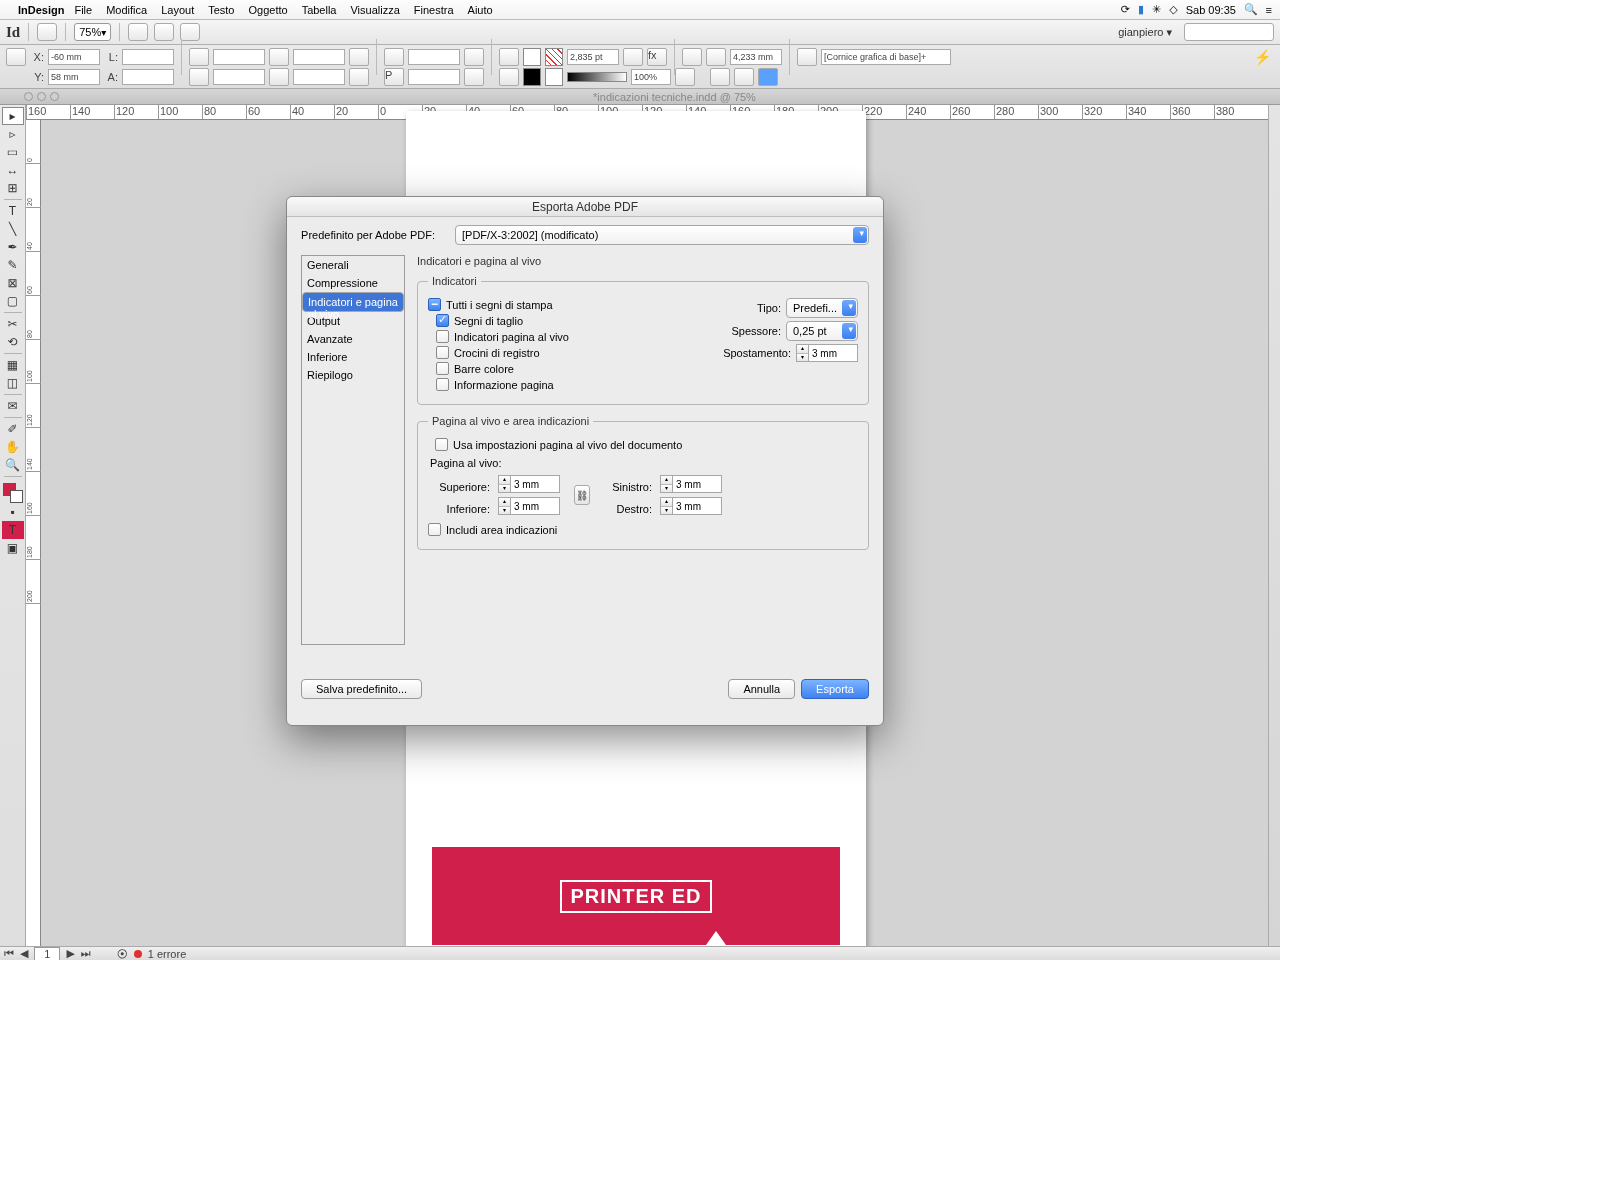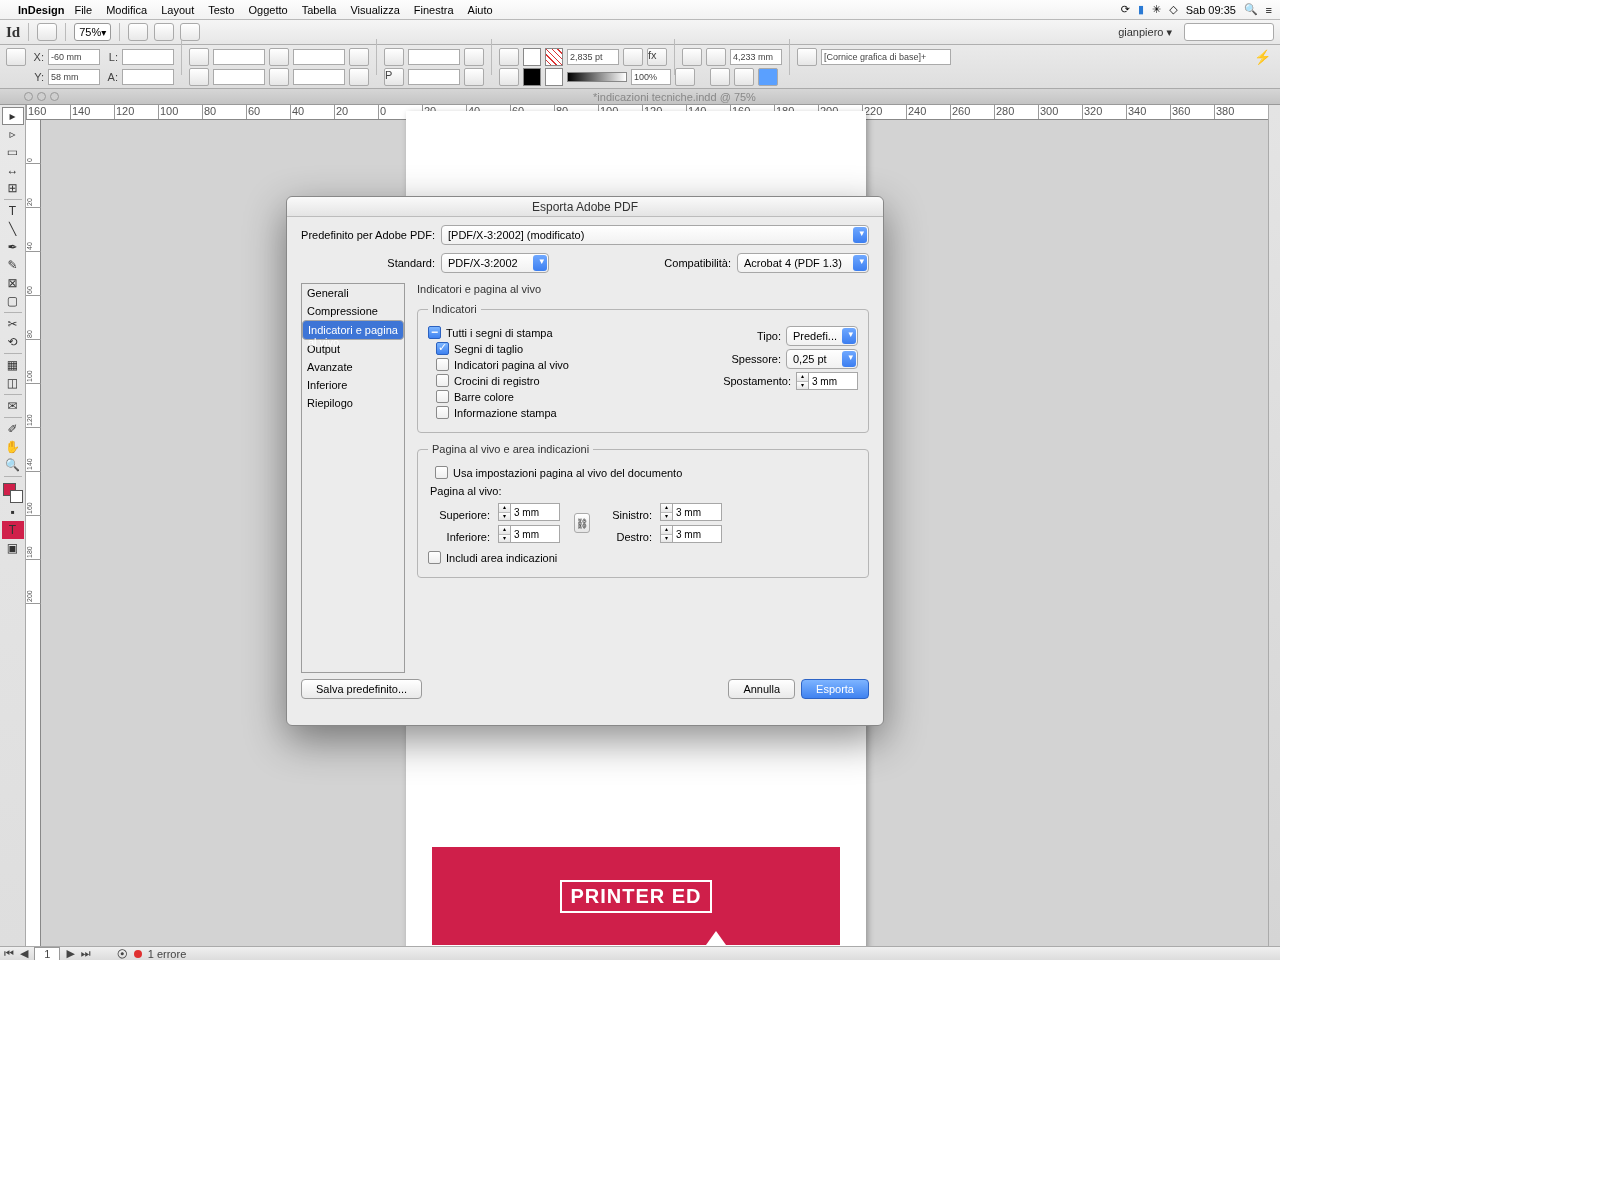--- a/index.html
+++ b/index.html
@@ -54,21 +54,21 @@
 .page .banner .logo{color:#fff;font-weight:bold;font-size:20px;letter-spacing:1px;border:2px solid #fff;padding:3px 8px;font-family:Arial,sans-serif}
 .page .tri{position:absolute;bottom:26px;left:300px;width:0;height:0;border-left:10px solid transparent;border-right:10px solid transparent;border-bottom:14px solid #fff}
 .rpanel{width:12px;background:linear-gradient(#e4e4e4,#d5d5d5);border-left:1px solid #aaa}
 
 .status{position:absolute;bottom:0;left:0;right:0;height:14px;background:linear-gradient(#f0f0f0,#dcdcdc);border-top:1px solid #aaa;display:flex;align-items:center;font-size:9px;padding:0 4px;gap:6px;color:#444}
 .status .pg{width:26px;border:1px solid #999;background:#fff;text-align:center}
 .status .err{width:8px;height:8px;border-radius:50%;background:#e03030}
 
 .dialog{position:absolute;left:286px;top:196px;width:598px;height:530px;background:#ececec;border:1px solid #888;border-radius:6px;box-shadow:0 14px 40px rgba(0,0,0,.45)}
 .dialog .titlebar{height:20px;background:linear-gradient(#fafafa,#e4e4e4);border-bottom:1px solid #bcbcbc;border-radius:6px 6px 0 0;text-align:center;line-height:20px;font-size:12px;color:#333}
-.dialog .toprow{padding:8px 14px 0;display:flex;align-items:center;gap:6px}
+.dialog .toprow{padding:8px 14px 0;display:flex;align-items:center;gap:20px}
 .dialog .toprow .lab{width:134px;text-align:right;font-size:11px}
 .dialog select,.dialog .sel{height:20px;border:1px solid #a7a7a7;border-radius:4px;background:linear-gradient(#fff,#f1f1f1);font-size:11px;padding:0 18px 0 6px;appearance:none;position:relative}
 .selwrap{position:relative;display:inline-block}
 .selwrap::after{content:"";position:absolute;right:2px;top:2px;bottom:2px;width:14px;background:linear-gradient(#6fa8ff,#3c7ef0);border-radius:3px}
 .selwrap::before{content:"▾";position:absolute;right:5px;top:3px;font-size:9px;color:#fff;z-index:2}
 .dialog .body{display:flex;padding:10px 14px 0;gap:12px;height:400px}
 .sidelist{width:104px;border:1px solid #9c9c9c;background:#ececec;font-size:9.5px}
 .sidelist .it{padding:3px 5px;cursor:default}
 .sidelist .it.sel{background:#3e75d6;color:#fff}
 .content{flex:1}
@@ -314,27 +314,20 @@
   <span>1 errore</span>
 </div>
 
 <div class="dialog">
   <div class="titlebar">Esporta Adobe PDF</div>
 
   <div class="toprow">
     <span class="lab">Predefinito per Adobe PDF:</span>
     <span class="selwrap" style="flex:1"><select class="sel" style="width:100%"><option>[PDF/X-3:2002] (modificato)</option></select></span>
   </div>
-  <div class="toprow">
-    <span class="lab">Standard:</span>
-    <span class="selwrap"><select class="sel" style="width:108px"><option>PDF/X-3:2002</option></select></span>
-    <span style="flex:1"></span>
-    <span>Compatibilità:</span>
-    <span class="selwrap"><select class="sel" style="width:132px"><option>Acrobat 4 (PDF 1.3)</option></select></span>
-  </div>
 
   <div class="body">
     <div class="sidelist">
       <div class="it">Generali</div>
       <div class="it">Compressione</div>
       <div class="it sel">Indicatori e pagina al vivo</div>
       <div class="it">Output</div>
       <div class="it">Avanzate</div>
       <div class="it">Inferiore</div>
       <div class="it">Riepilogo</div>
@@ -361,21 +354,21 @@
             <label class="chk">
                 <input type="checkbox" class="cbx" style="">
                 <span>Crocini di registro</span>
               </label>
             <label class="chk">
                 <input type="checkbox" class="cbx" style="">
                 <span>Barre colore</span>
               </label>
             <label class="chk">
                 <input type="checkbox" class="cbx" style="">
-                <span>Informazione stampa</span>
+                <span>Informazione pagina</span>
               </label>
           </div>
           <div class="fscol" style="max-width:170px">
             <div class="fr">
                 <span class="flab">Tipo:</span>
                 <span class="selwrap"><select class="sel" style="width:72px"><option>Predefi...</option></select></span>
               </div>
             <div class="fr">
                 <span class="flab">Spessore:</span>
                 <span class="selwrap"><select class="sel" style="width:72px"><option>0,25 pt</option></select></span>

